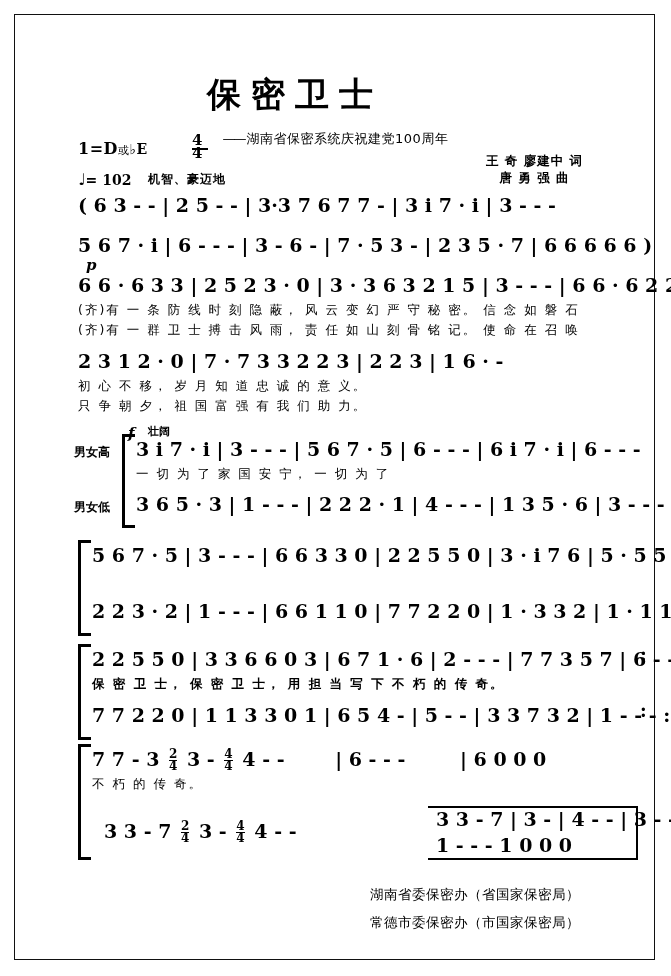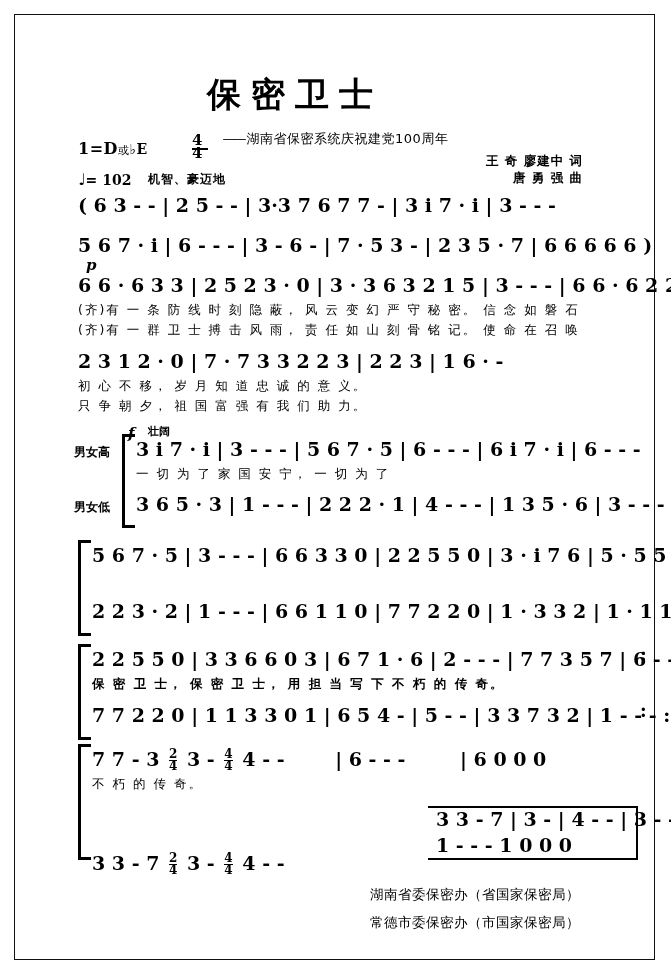--- a/index.html
+++ b/index.html
@@ -98,21 +98,21 @@
     letter-spacing: 1px;
   }
 
   .credits {
     position: absolute;
     right: 88px; top: 152px;
     font-family: "DejaVu Sans", sans-serif;
     font-size: 12.5px;
     font-weight: bold;
     line-height: 17px;
-    text-align: right;
+    text-align: center;
     letter-spacing: 1px;
   }
 
   
   .row {
     position: absolute;
     left: 0;
     width: 582px;
     height: 28px;
     font-family: "DejaVu Serif", serif;
@@ -309,21 +309,21 @@
         <span style="display:block;">4</span>
       </span>
       <span>4 - -</span>
       <span style="margin-left:44px;">| 6 - - -</span>
       <span style="margin-left:48px;">| 6 0 0 0</span>
     </div>
   </div>
   <div class="lyric" style="left:92px;top:776px;">不 朽 的     传          奇。</div>
 
   <div class="row" style="top:818px;">
-    <div class="music" style="left:92px;margin-top:32px;">
+    <div class="music" style="left:104px;">
       <span>3 3 - 7</span>
       <span class="inline-meter">
         <span style="display:block;border-bottom:1.3px solid #000;">2</span>
         <span style="display:block;">4</span>
       </span>
       <span>3 -</span>
       <span class="inline-meter">
         <span style="display:block;border-bottom:1.3px solid #000;">4</span>
         <span style="display:block;">4</span>
       </span>

